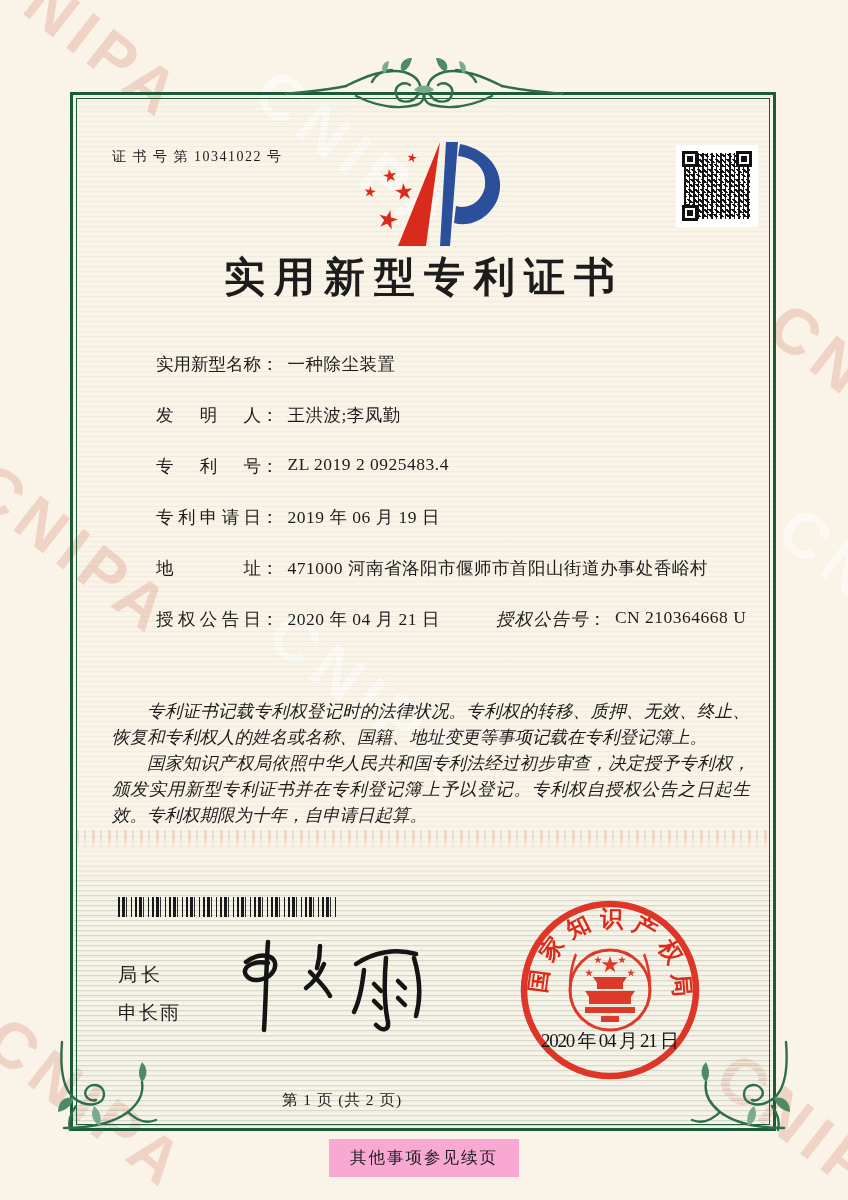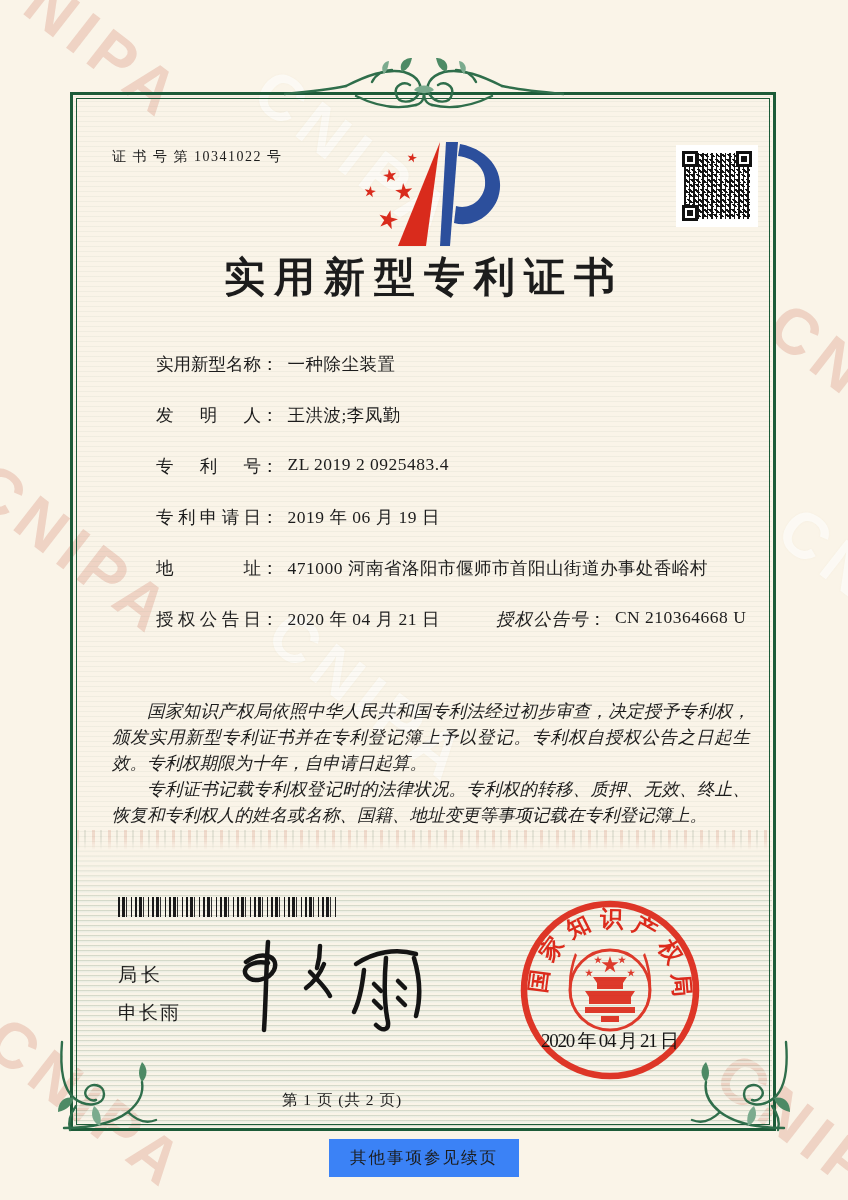--- a/index.html
+++ b/index.html
@@ -108,21 +108,21 @@
   }
   .sign{position:absolute;left:228px;top:928px;}
   .sign path{stroke:#141414;stroke-width:4.5;fill:none;stroke-linecap:round;stroke-linejoin:round;}
   .seal{position:absolute;left:515px;top:895px;}
   .page-num{
     position:absolute;left:0;top:1090px;width:684px;text-align:center;
     font-size:15.5px;letter-spacing:1px;
   }
   .cont-box{
     position:absolute;left:329px;top:1139px;width:190px;height:38px;
-    background:#3b82f6;display:flex;align-items:center;justify-content:center;
+    background:#f9a8d4;display:flex;align-items:center;justify-content:center;
   }
   .cont-box span{font-size:16.5px;letter-spacing:2px;}
 </style>
 </head>
 <body>
 
 <div id="page">
 
   <span class="wm pink" style="left:-34px;top:-4px;">CNIPA</span>
   <span class="wm cream" style="left:238px;top:118px;">CNIPA</span>
@@ -223,22 +223,22 @@
     </div>
     <div class="field-row">
       <span class="f-label">地址</span><span class="f-colon">：</span><span class="f-value">471000 河南省洛阳市偃师市首阳山街道办事处香峪村</span>
     </div>
     <div class="field-row">
       <span class="f-label">授权公告日</span><span class="f-colon">：</span><span class="f-value">2020 年 04 月 21 日</span><span class="grant-pair2"><span class="g-label">授权公告号</span><span class="f-colon">：</span><span class="f-value">CN 210364668 U</span></span>
     </div>
   </div>
 
   <div class="body-text">
+    <p>专利证书记载专利权登记时的法律状况。专利权的转移、质押、无效、终止、恢复和专利权人的姓名或名称、国籍、地址变更等事项记载在专利登记簿上。</p>
     <p>国家知识产权局依照中华人民共和国专利法经过初步审查，决定授予专利权，颁发实用新型专利证书并在专利登记簿上予以登记。专利权自授权公告之日起生效。专利权期限为十年，自申请日起算。</p>
-    <p>专利证书记载专利权登记时的法律状况。专利权的转移、质押、无效、终止、恢复和专利权人的姓名或名称、国籍、地址变更等事项记载在专利登记簿上。</p>
   </div>
 
   <div class="barcode"></div>
 
   <div class="director-role">局长</div>
   <div class="director-name">申长雨</div>
 
   <svg class="sign" width="220" height="112" viewBox="0 0 220 112">
     <path d="M40,14 C38,40 38,72 36,102"></path>
     <path d="M18,34 C34,22 52,28 46,42 C41,52 24,56 18,47 C13,39 26,32 40,35"></path>

